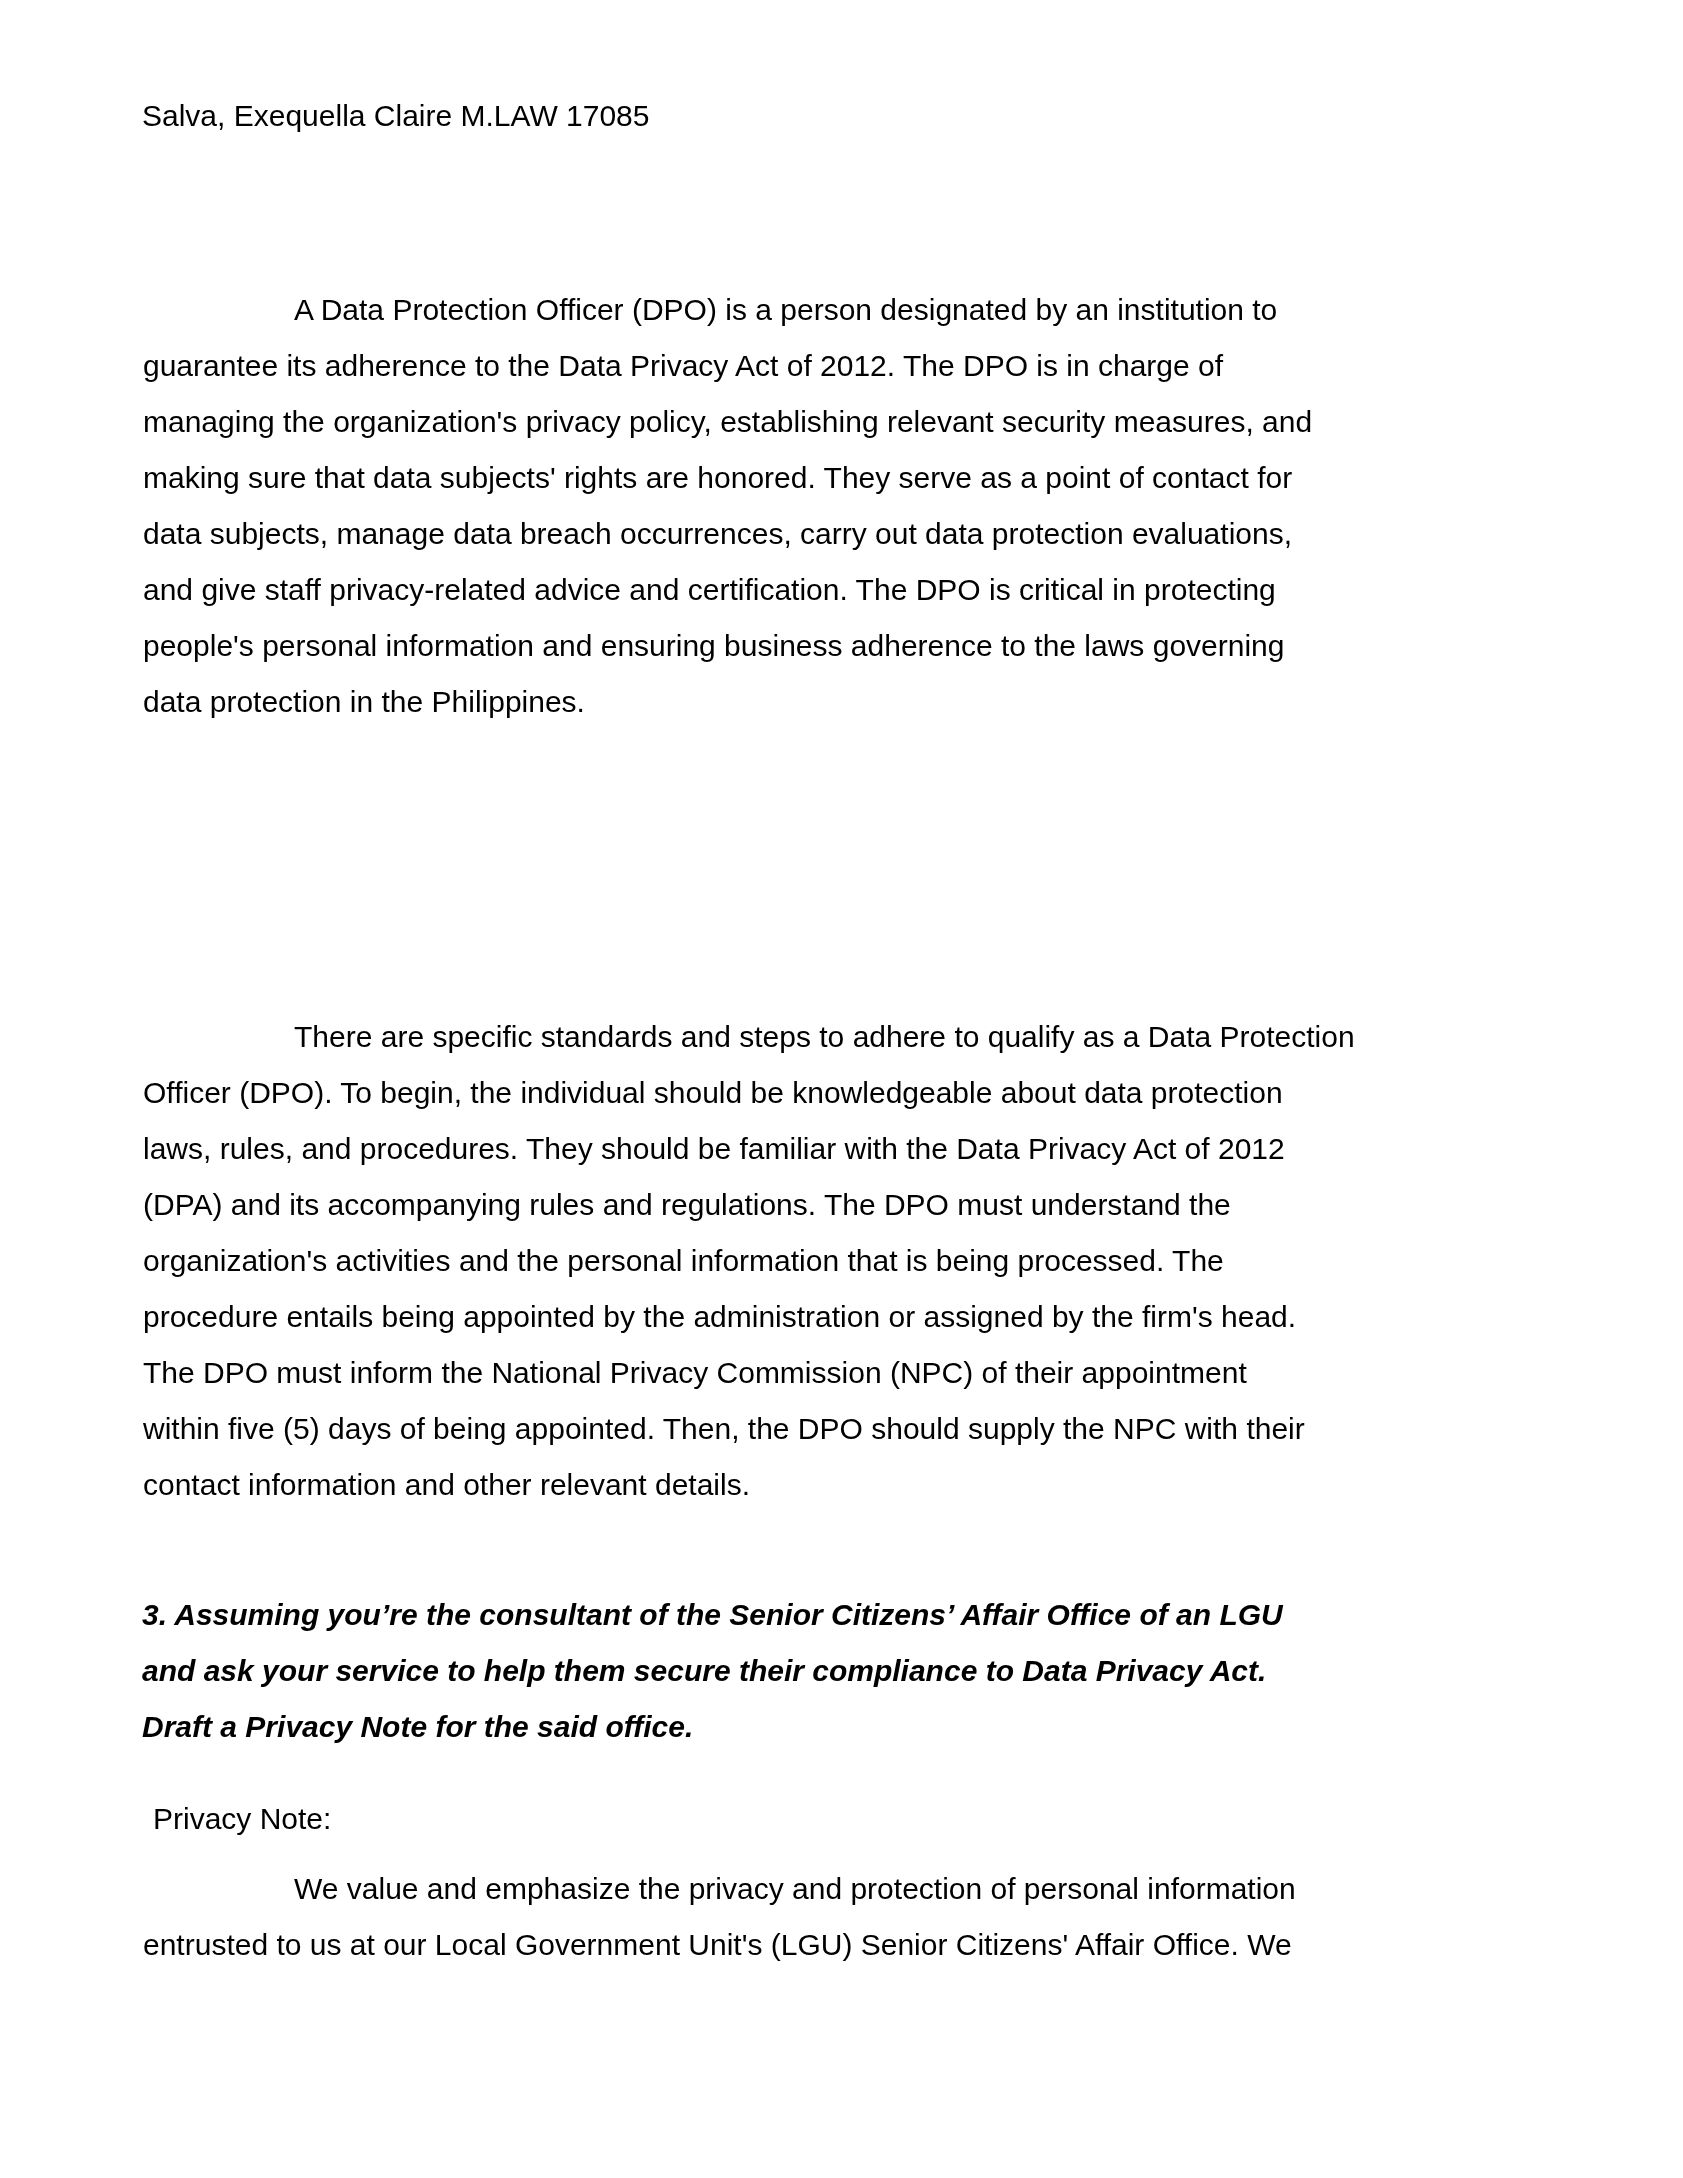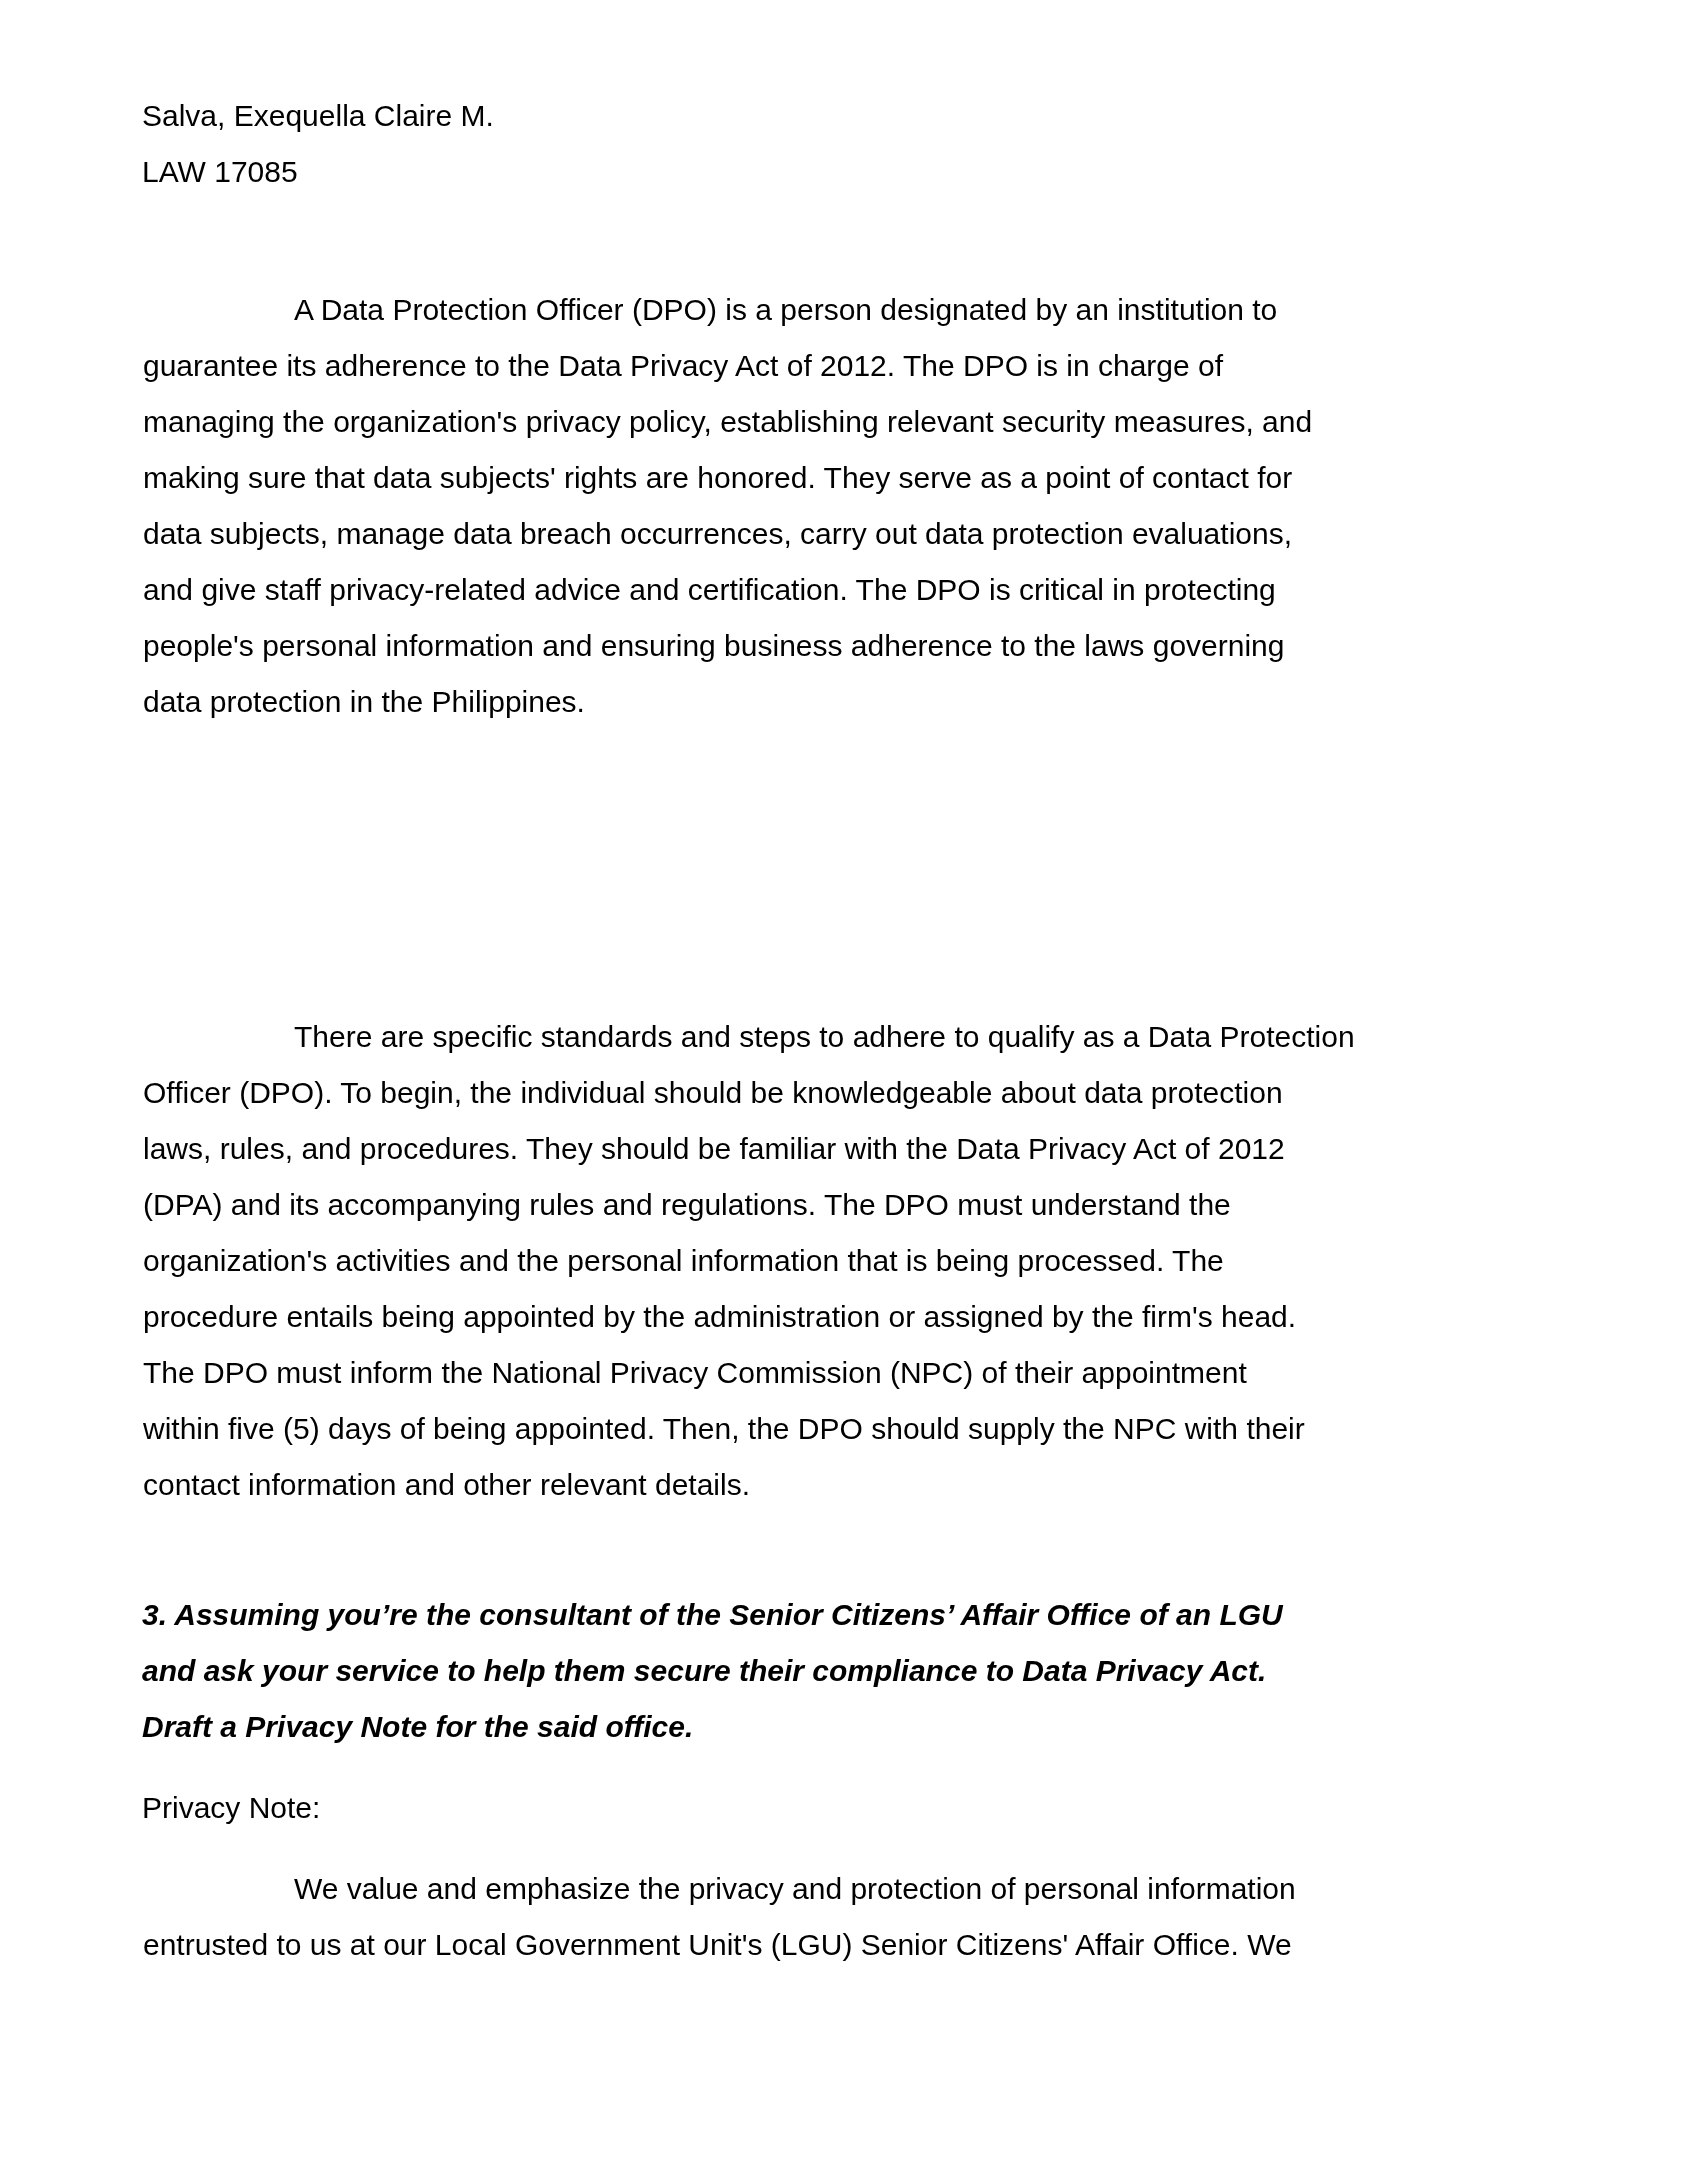--- a/index.html
+++ b/index.html
@@ -19,21 +19,20 @@
     overflow: hidden;
   }
   .header-bar {
     position: absolute;
     left: 142px;
     top: 88px;
     width: 1332px;
     display: flex;
     justify-content: flex-start;
     line-height: 56px;
-    flex-direction: column;
   }
   .q-heading {
     position: absolute;
     left: 142px;
     width: 1445px;
     margin: 0;
     font-size: 30px;
     font-weight: bold;
     font-style: italic;
     white-space: pre-line;
@@ -43,21 +42,21 @@
     left: 142px;
     width: 1445px;
     margin: 1px;
     text-indent: 151px;
     white-space: pre-line;
   }
   .note-label {
     position: absolute;
     left: 142px;
     width: 1445px;
-    margin: 0;
+    margin: 11px;
     white-space: pre-line;
   }
 </style>
 </head>
 <body>
 
 <div class="page">
 
   <div class="header-bar">
     <span>Salva, Exequella Claire M.</span>

